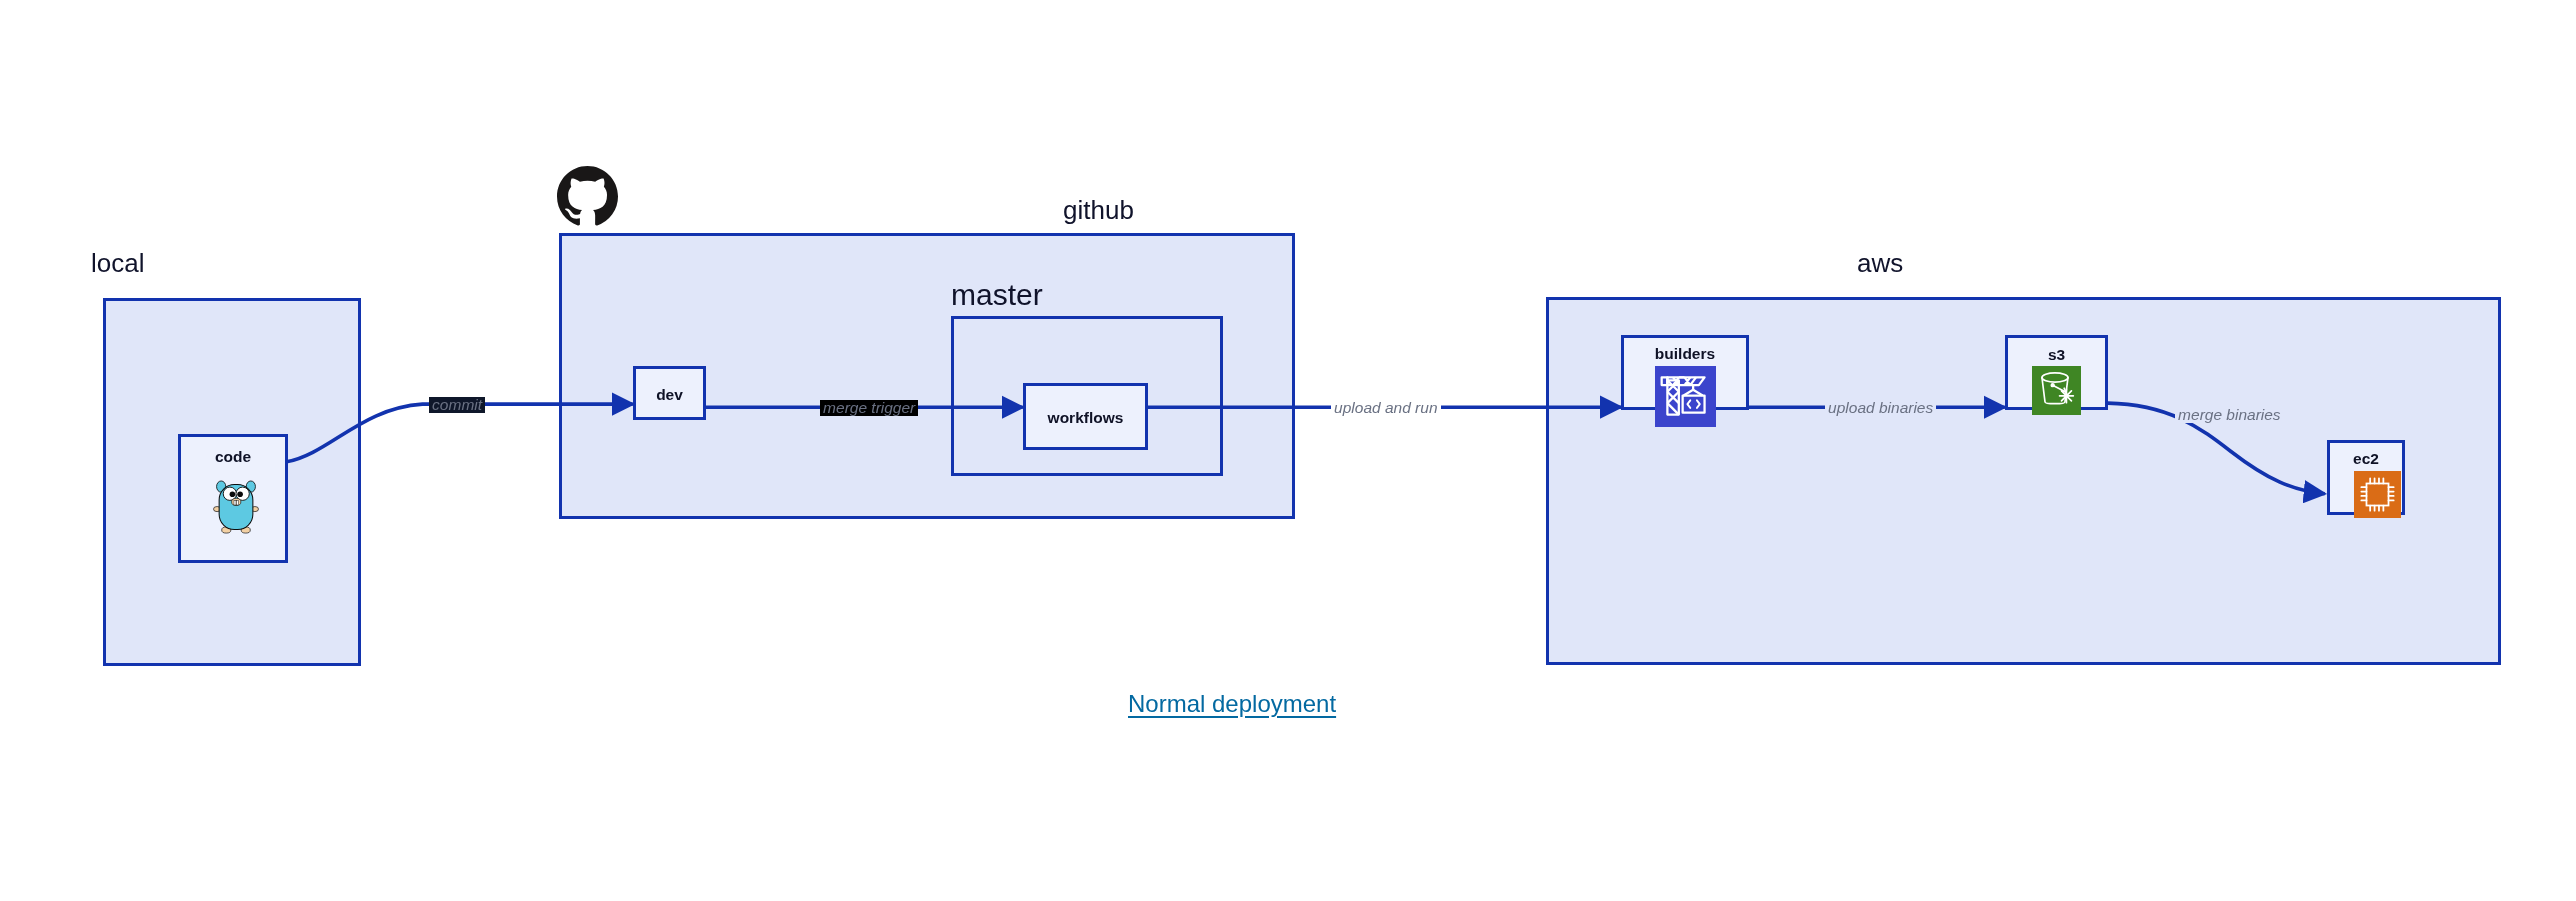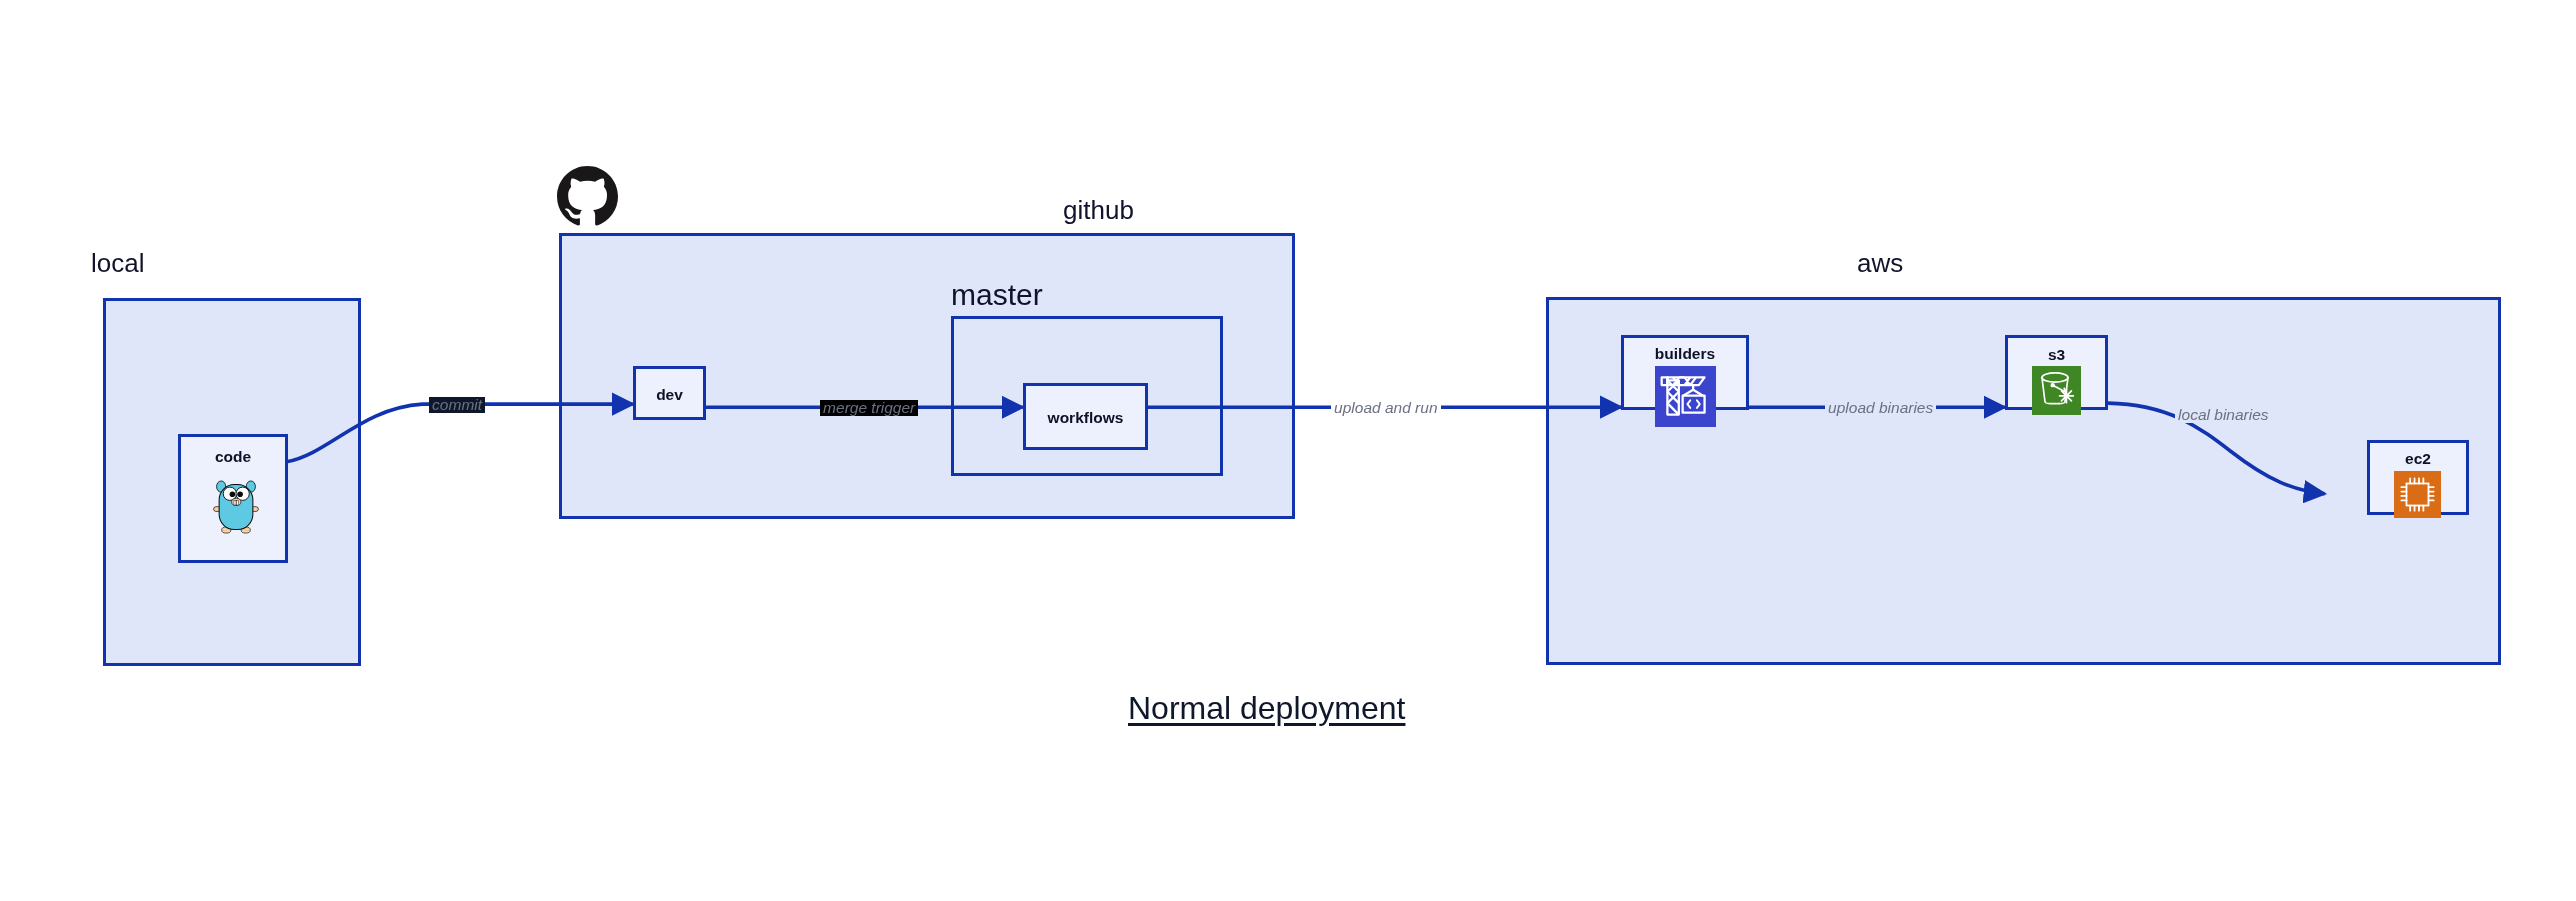--- a/index.html
+++ b/index.html
@@ -62,22 +62,22 @@
   }
   .icon-wrap {
     position: absolute;
     display: block;
   }
   svg.flow { position: absolute; left: 0; top: 0; pointer-events: none; }
 
   #diagram-title {
     position: absolute;
     font-family: "Liberation Sans", sans-serif;
-    font-size: 32px;
-    color: #0f172a;
+    font-size: 24px;
+    color: #0369a1;
     text-decoration: underline;
     text-underline-offset: 4.1px;
     white-space: nowrap;
   }
 </style>
 </head>
 <body>
 
 <div id="canvas">
 
@@ -186,21 +186,21 @@
           <circle cx="27" cy="25" r="1.8" fill="#ffffff"></circle>
           <path d="M44 34 L39 33 M44 34 L42 29"></path>
         </g>
         <g fill="none" stroke="#ffffff" stroke-width="2.2" stroke-linecap="round">
           <path d="M45 30 L45 48 M36 39 L54 39 M38.5 32.5 L51.5 45.5 M51.5 32.5 L38.5 45.5"></path>
         </g>
       </svg>
     </span>
   </div>
 
-  <div class="node-box" style="left:2327px; top:440px; width:102px; height:75px;margin-left:40px;">
+  <div class="node-box" style="left:2327px; top:440px; width:78px; height:75px;">
     <div class="node-title" style="top:7.2px;">ec2</div>
     <span class="icon-wrap" style="left:24px; top:28px; width:47px; height:47px;">
       <svg width="47" height="47" viewBox="0 0 64 64" xmlns="http://www.w3.org/2000/svg">
         <rect x="0" y="0" width="64" height="64" fill="#da6c16"></rect>
         <g fill="none" stroke="#ffffff" stroke-width="2.4" stroke-linecap="round">
           <rect x="17" y="17" width="30" height="30"></rect>
           <path d="M22 17 L22 10 M28 17 L28 10 M34 17 L34 10 M40 17 L40 10"></path>
           <path d="M22 47 L22 54 M28 47 L28 54 M34 47 L34 54 M40 47 L40 54"></path>
           <path d="M17 22 L10 22 M17 28 L10 28 M17 34 L10 34 M17 40 L10 40"></path>
           <path d="M47 22 L54 22 M47 28 L54 28 M47 34 L54 34 M47 40 L54 40"></path>
@@ -228,18 +228,18 @@
   </svg>
 
   <div class="edge-label" style="left:429px; top:397px; background:#0f172a; padding:0 3.1px;">commit</div>
 
   <div class="edge-label" style="left:820px; top:400px; background:#000000; padding:0 3.1px;">merge trigger</div>
 
   <div class="edge-label" style="left:1331px; top:400px; background:#ffffff; padding:0 3.1px;">upload and run</div>
 
   <div class="edge-label" style="left:1825px; top:400px; background:#e0e6f9; padding:0 3.1px;">upload binaries</div>
 
-  <div class="edge-label" style="left:2175px; top:407px; background:#e0e6f9; padding:0 3.1px;">local binaries</div>
+  <div class="edge-label" style="left:2175px; top:407px; background:#e0e6f9; padding:0 3.1px;">merge binaries</div>
 
   <div id="diagram-title" style="left:1128px; top:690px;">Normal deployment</div>
 
 </div>
 
 
 </body></html>

